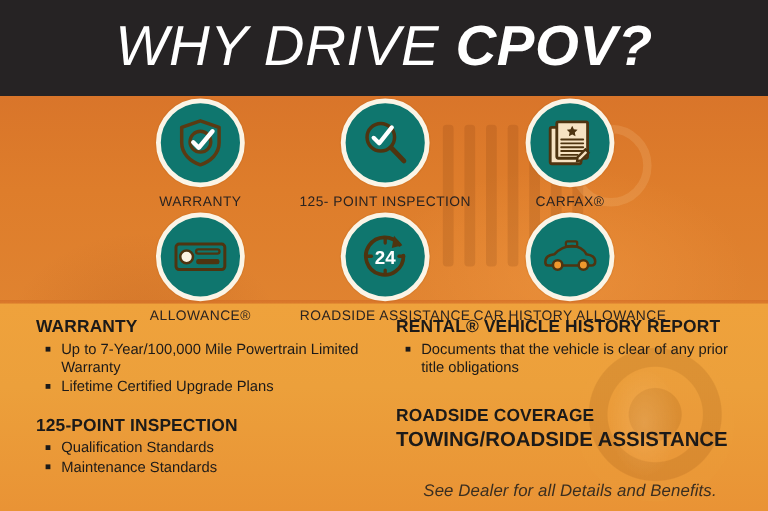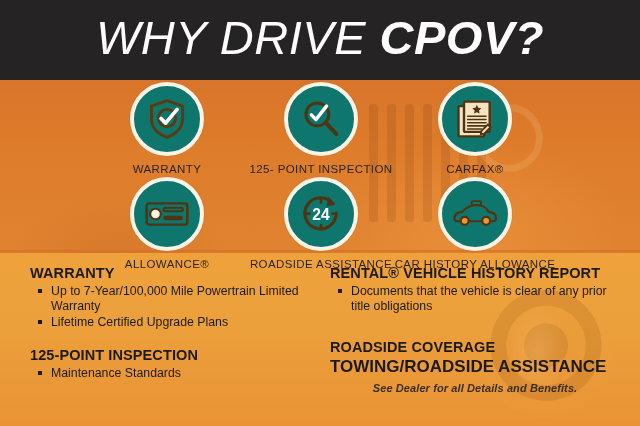--- a/index.html
+++ b/index.html
@@ -113,23 +113,23 @@
     font-size:12.3px;line-height:14.6px;color:#1C1A19;
     margin-bottom:2px;
   }
   ul.bullets li::before{
     content:"";position:absolute;left:6px;top:5px;
     width:4px;height:4px;background:#1C1A19;
   }
   .blk{margin-top:17px;}
   .line2{font-size:17px;font-weight:700;color:#1C1A19;line-height:17px;}
   .disclaimer{
-    position:absolute;left:330px;top:127px;width:290px;
+    position:absolute;left:330px;top:145px;width:290px;
     text-align:center;
-    font-size:11px;font-style:italic;font-weight:700;color:#3A2E20;
+    font-size:14px;font-style:italic;font-weight:400;color:#3A2E20;
     letter-spacing:.1px;
   }
 </style>
 </head>
 <body>
 
 <div class="poster">
 
   <div class="bg-upper"></div>
   <div class="ghost-grille">
@@ -242,20 +242,21 @@
     <div class="col col-left">
       <div class="sec-head">WARRANTY</div>
       <ul class="bullets">
         <li>Up to 7-Year/100,000 Mile Powertrain Limited Warranty</li>
         <li>Lifetime Certified Upgrade Plans</li>
       </ul>
 
       <div class="blk">
         <div class="sec-head">125-POINT INSPECTION</div>
         <ul class="bullets">
+          <li>Qualification Standards</li>
           <li>Maintenance Standards</li>
         </ul>
       </div>
     </div>
 
     <div class="col col-right">
       <div class="sec-head">RENTAL® VEHICLE HISTORY REPORT</div>
       <ul class="bullets">
         <li>Documents that the vehicle is clear of any prior title obligations</li>
       </ul>

